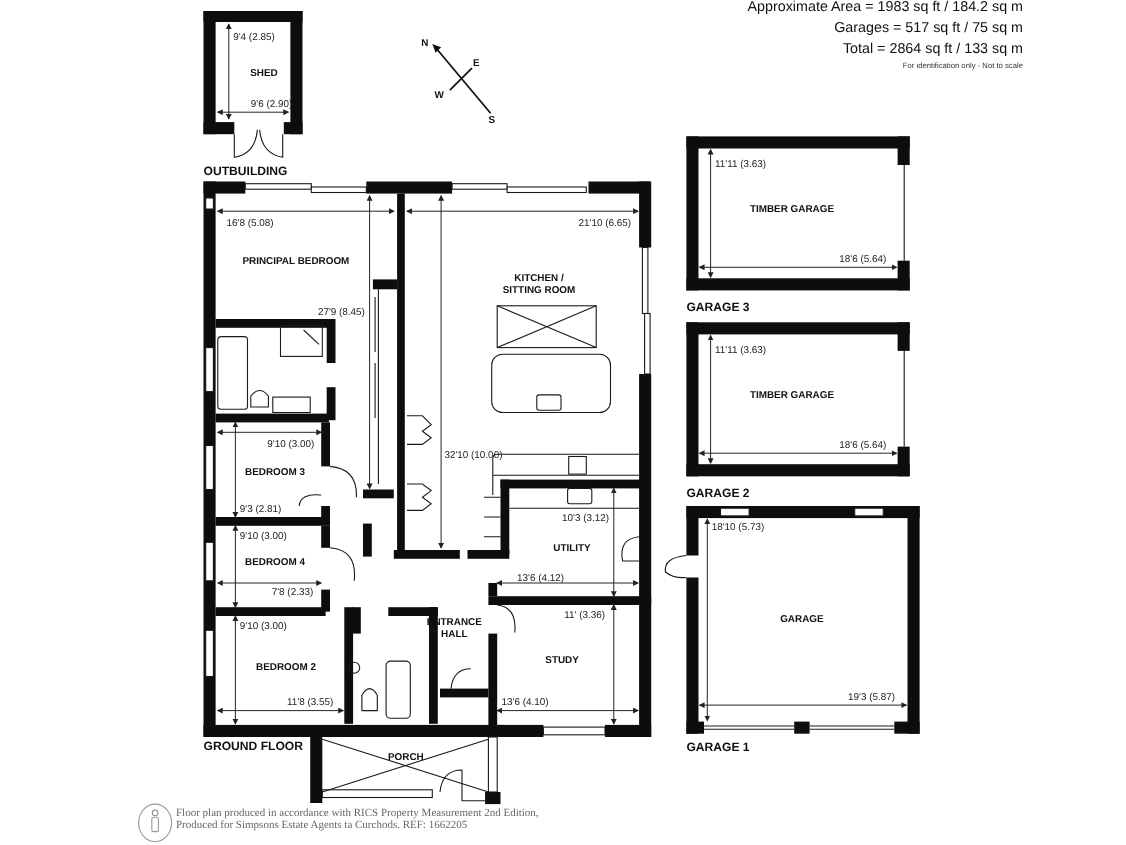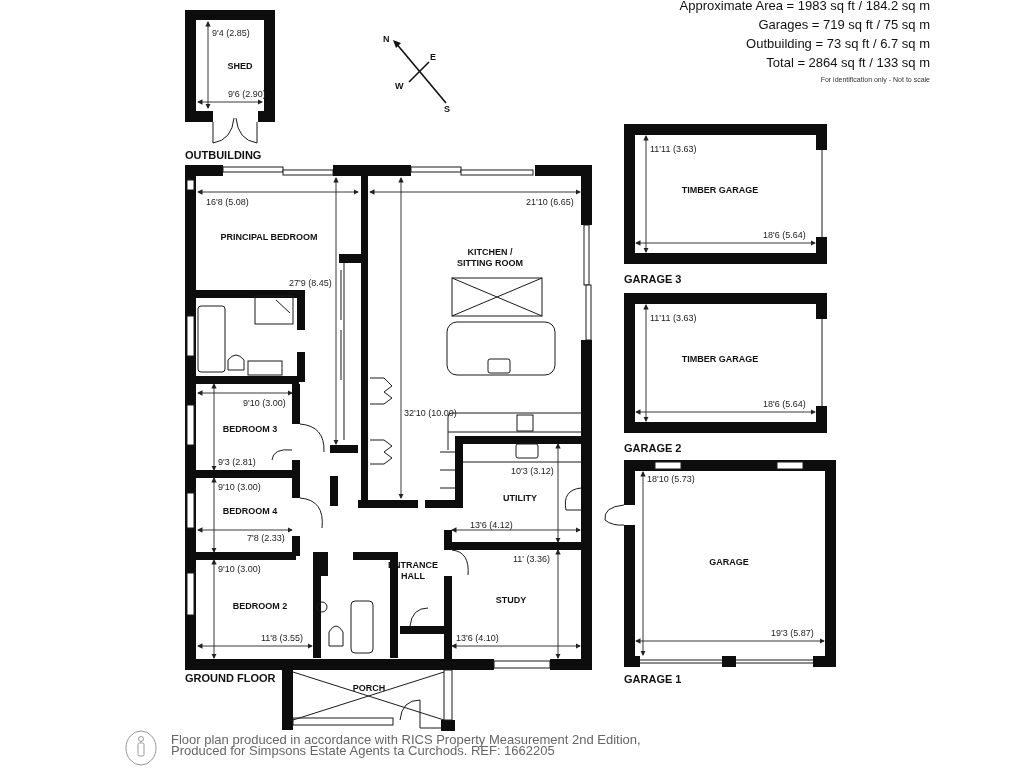--- a/index.html
+++ b/index.html
@@ -10,30 +10,29 @@
   .win { fill:#ffffff; stroke:#1a1a1a; stroke-width:1; }
   .dim { stroke:#222; stroke-width:0.9; fill:none; }
   .room-label { font-family:"Liberation Sans", sans-serif; font-weight:bold; font-size:9px; fill:#111; text-anchor:middle; }
   .dim-label { font-family:"Liberation Sans", sans-serif; font-size:9px; fill:#222; }
   .floor-label { font-family:"Liberation Sans", sans-serif; font-weight:bold; font-size:11px; fill:#111; }
   .compass-label { font-family:"Liberation Sans", sans-serif; font-weight:bold; font-size:9px; fill:#111; }
   .area-block { position:absolute; right:94px; top:-4px; text-align:right; }
   .area-line { font-size:13px; line-height:19px; color:#111; }
   .area-note { font-size:7px; margin-top:4px; color:#333; }
   .footer { position:absolute; left:128px; top:734px; display:flex; align-items:flex-start; }
-  .footer-text { font-size:13px; line-height:11px; color:#666; margin-left:13px; }
+  .footer-text { font-size:10px; line-height:11px; color:#666; margin-left:2px;font-family:Liberation Serif, serif; }
   .footer-text span.copy { margin-left:6px; }
 </style>
 </head>
 <body>
 
 <div class="area-block">
   <div class="area-line">Approximate Area = 1983 sq ft / 184.2 sq m</div>
-  <div class="area-line">Garages = 719 sq ft / 75 sq m</div>
-  <div class="area-line">Outbuilding = 73 sq ft / 6.7 sq m</div>
+  <div class="area-line">Garages = 517 sq ft / 75 sq m</div>
   <div class="area-line">Total = 2864 sq ft / 133 sq m</div>
   <div class="area-note">For identification only - Not to scale</div>
 </div>
 
 <svg width="1024" height="768" viewBox="0 0 1024 768">
   <defs>
     <marker id="arr" markerWidth="6" markerHeight="6" refX="5" refY="3" orient="auto-start-reverse">
       <path d="M0,0 L6,3 L0,6 z" fill="#222"></path>
     </marker>
   </defs>

